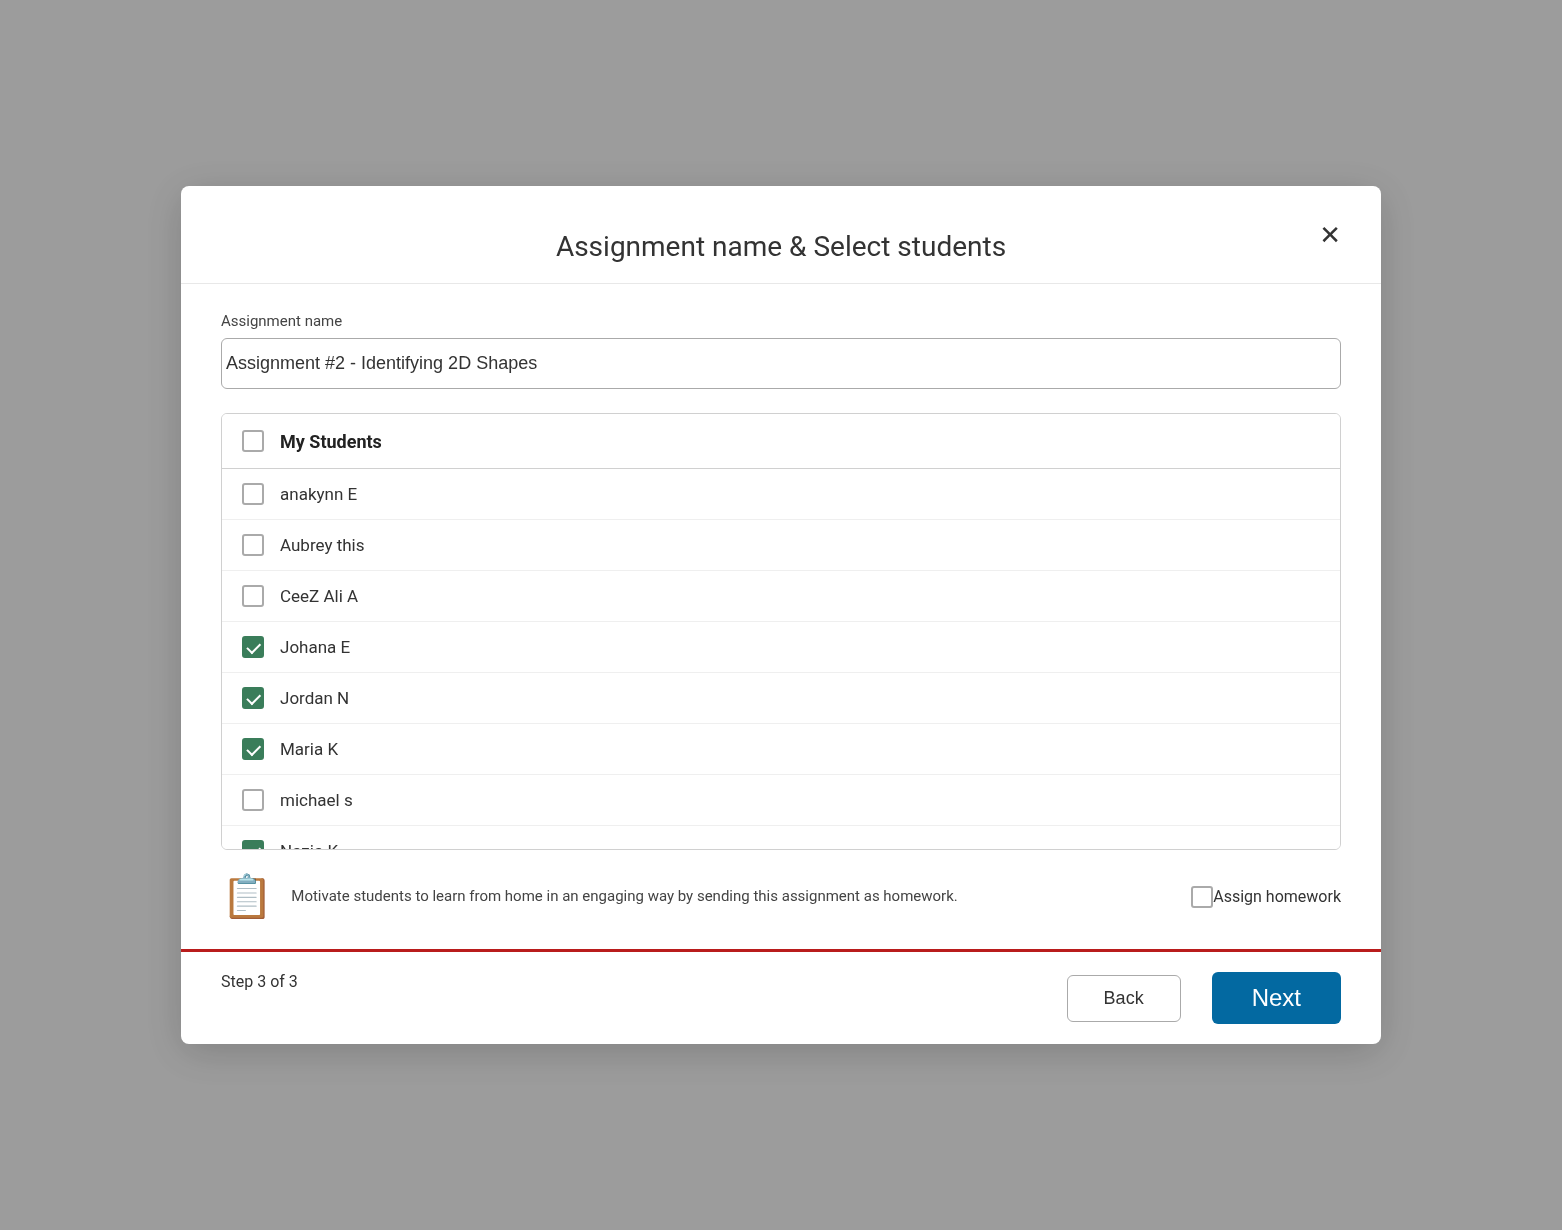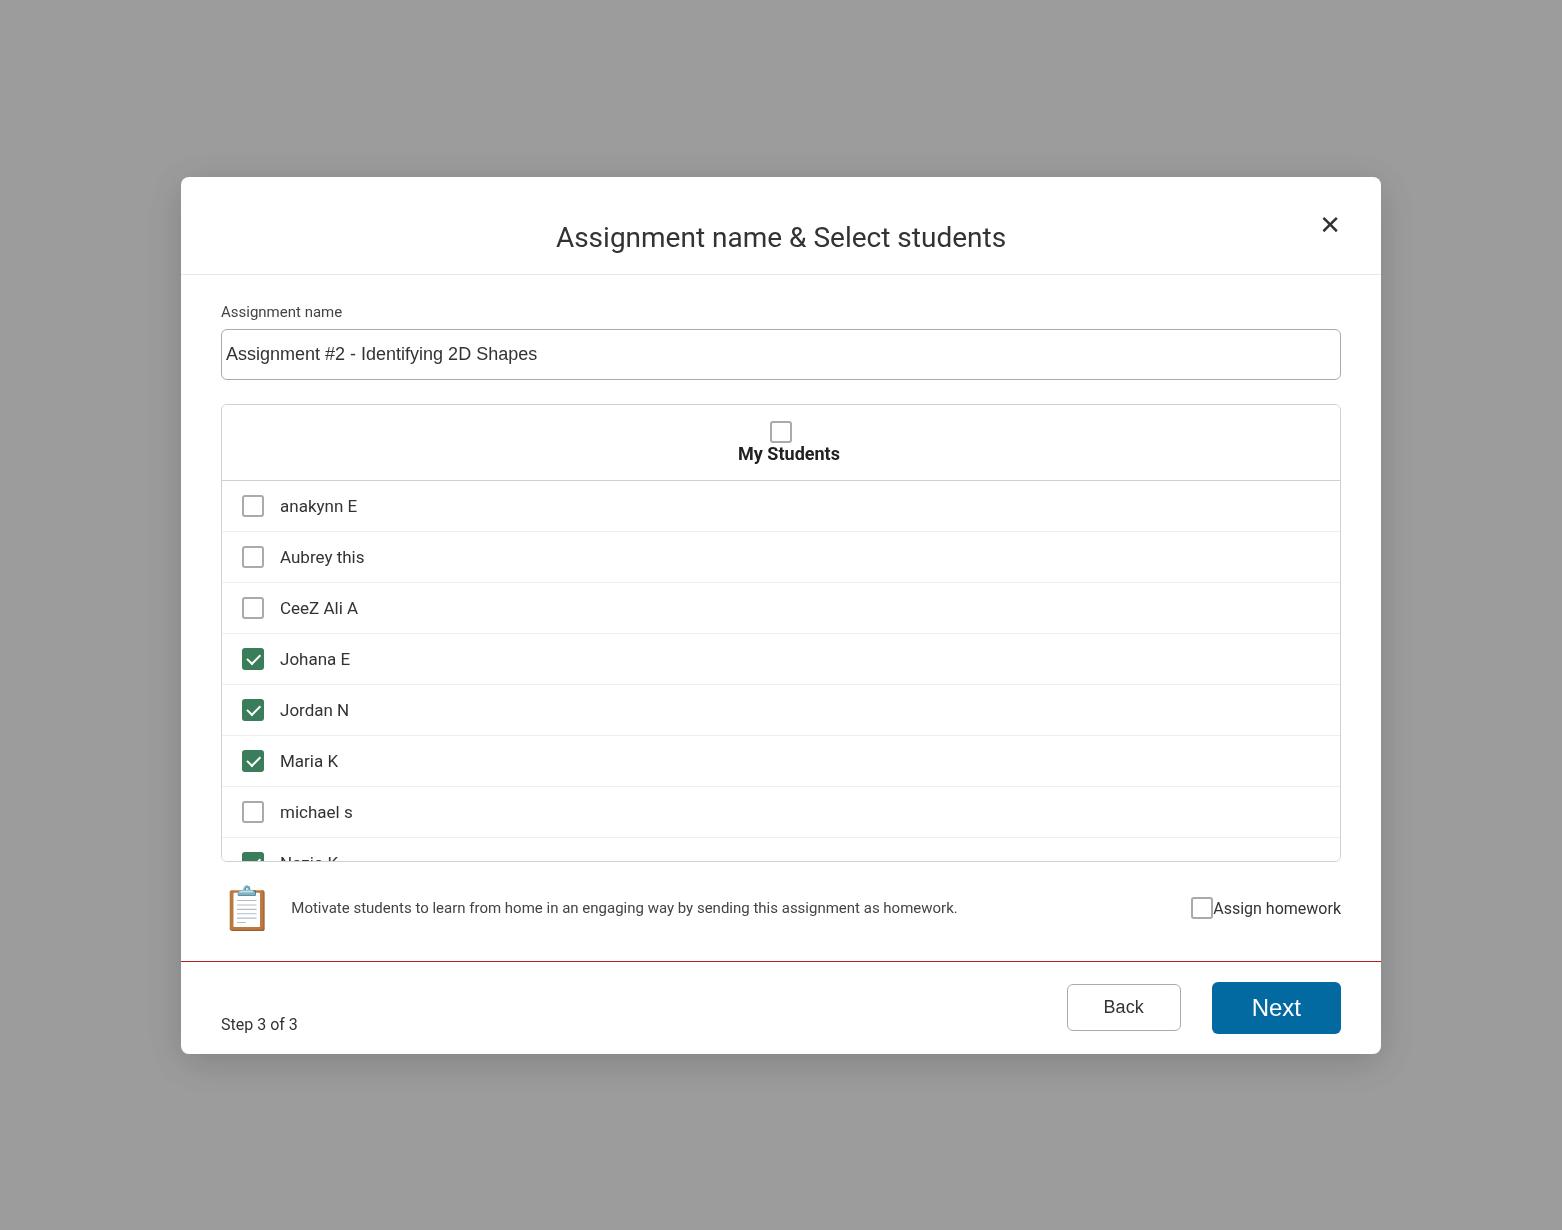--- a/index.html
+++ b/index.html
@@ -96,21 +96,20 @@
       border-radius: 6px;
       overflow: hidden;
     }
 
     .students-header {
       display: flex;
       align-items: center;
       padding: 16px 20px;
       border-bottom: 1px solid #d0d0d0;
       background: #fff;
-      flex-direction: column;
     }
 
     .students-header .header-label {
       font-size: 18px;
       font-weight: 700;
       color: #222;
     }
 
     .students-list-wrapper {
       max-height: 380px;
@@ -213,24 +212,24 @@
       flex-shrink: 0;
     }
 
     .hw-label {
       font-size: 16px;
       color: #333;
       cursor: pointer;
     }
 
     .modal-footer {
-      border-top: 1px solid #b91c1c;
+      border-top: 3px solid #b91c1c;
       padding: 20px 40px;
       display: flex;
-      align-items: flex-end;
+      align-items: flex-start;
       justify-content: space-between;
     }
 
     .step-indicator {
       font-size: 16px;
       color: #333;
     }
 
     .footer-buttons {
       display: flex;

